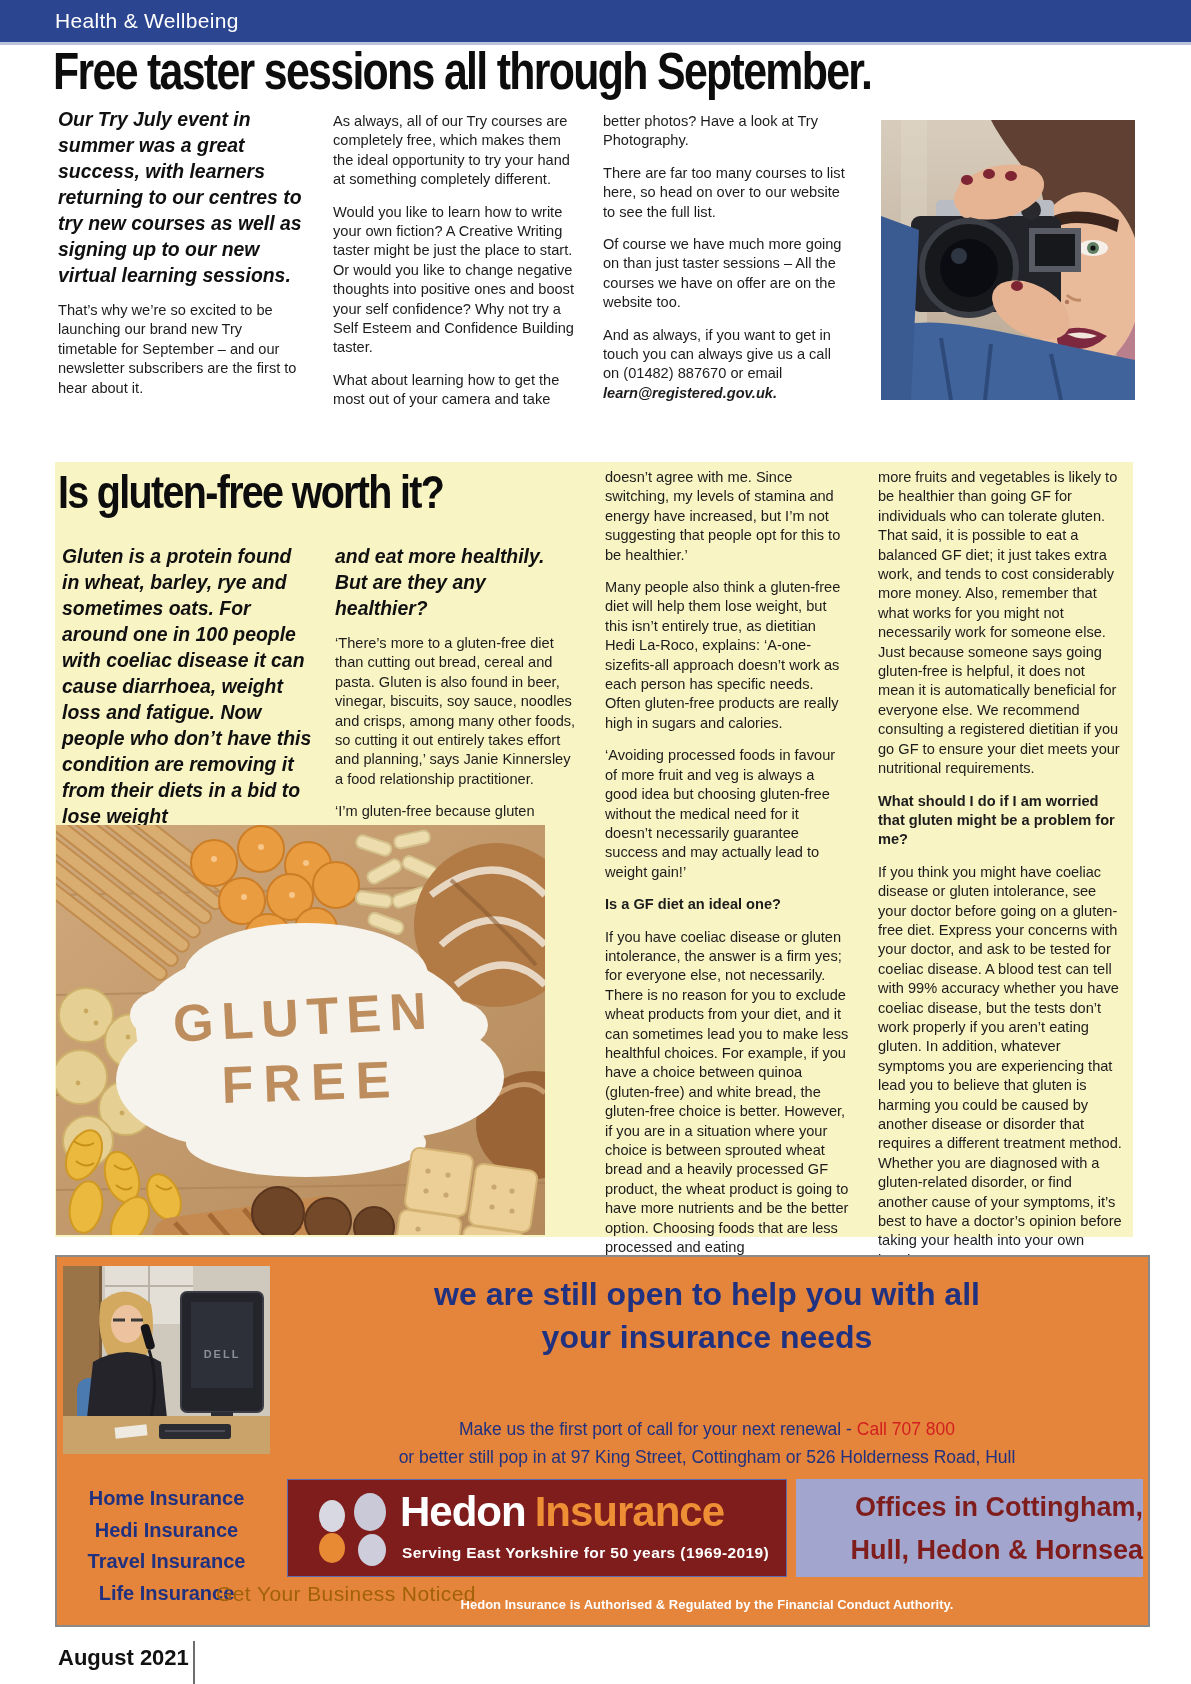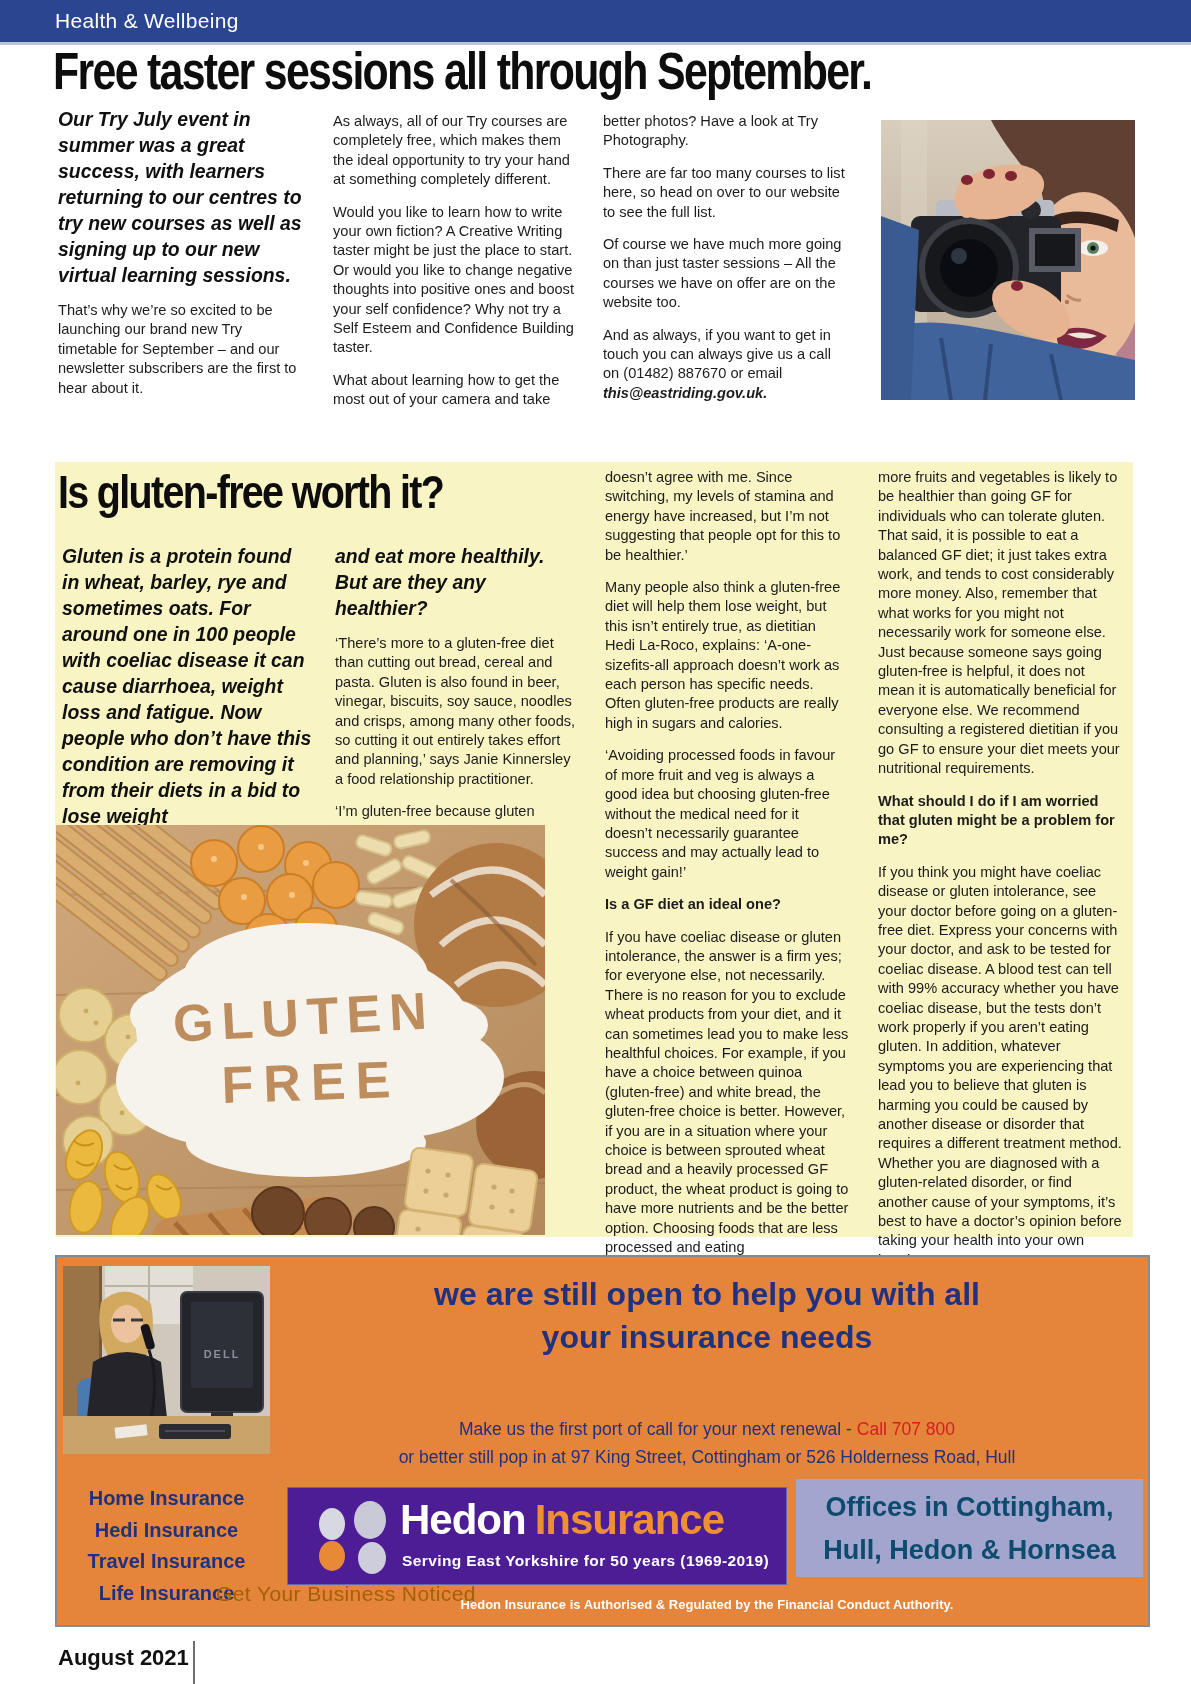--- a/index.html
+++ b/index.html
@@ -31,26 +31,26 @@
   .yellow-block{position:absolute;left:55px;top:462px;width:1078px;height:775px;background:#f9f4c3;}
   
   .photo{position:absolute;overflow:hidden;}
   .photo svg{display:block;}
   
   .ad{position:absolute;left:55px;top:1255px;width:1095px;height:372px;background:#e5843b;border:2px solid #8a8a8a;box-sizing:border-box;}
   .ad-headline{position:absolute;left:215px;top:16px;width:870px;text-align:center;color:#203180;font-weight:bold;font-size:32px;line-height:43px;}
   .ad-renewal{position:absolute;left:215px;top:158px;width:870px;text-align:center;color:#203180;font-weight:normal;font-size:17.5px;line-height:28px;}
   .ad-renewal .phone{color:#d21f1f;}
   .ad-products{position:absolute;left:4px;top:226px;width:211px;text-align:center;color:#203180;font-weight:bold;font-size:20px;line-height:31.5px;}
-  .logo-box{position:absolute;left:230px;top:230px;width:500px;height:98px;background:#4c1d95;border:1px solid #5a6ab5;box-sizing:border-box;}
+  .logo-box{position:absolute;left:230px;top:222px;width:500px;height:98px;background:#7f1d1d;border:1px solid #5a6ab5;box-sizing:border-box;}
   .logo-name{position:absolute;left:112px;top:8px;font-size:42px;font-weight:bold;letter-spacing:-1px;white-space:nowrap;}
   .logo-name .w{color:#ffffff;}
   .logo-name .o{color:#ee8f35;margin-left:9px;}
   .logo-tag{position:absolute;left:114px;top:64px;color:#ffffff;font-weight:bold;font-size:15.5px;letter-spacing:.4px;white-space:nowrap;}
-  .offices-box{position:absolute;left:739px;top:222px;width:347px;height:98px;background:#a2a5ce;text-align:center;color:#0c4a6e;font-weight:bold;font-size:27px;line-height:43px;padding-top:7px;box-sizing:border-box;}
+  .offices-box{position:absolute;left:739px;top:222px;width:347px;height:98px;background:#a2a5ce;text-align:right;color:#7f1d1d;font-weight:bold;font-size:27px;line-height:43px;padding-top:7px;box-sizing:border-box;}
   .ad-disclaimer{position:absolute;left:215px;top:340px;width:870px;text-align:center;color:#ffffff;font-weight:bold;font-size:13px;}
   
   .footer-issue{position:absolute;left:58px;top:1645px;font-size:22px;font-weight:bold;color:#111;}
   .footer-divider{position:absolute;left:193px;top:1641px;width:1.5px;height:43px;background:#6d6d6d;}
   .footer-tagline{position:absolute;left:216px;top:1582px;font-size:21px;color:#a16207;letter-spacing:.4px;}
 </style>
 </head>
 <body>
 
 <div id="page">
@@ -69,21 +69,21 @@
   <div class="col" style="left:333px;top:112px;width:241px;">
     <p>As always, all of our Try courses are completely free, which makes them the ideal opportunity to try your hand at something completely different.</p>
     <p>Would you like to learn how to write your own fiction? A Creative Writing taster might be just the place to start. Or would you like to change negative thoughts into positive ones and boost your self confidence? Why not try a Self Esteem and Confidence Building taster.</p>
     <p>What about learning how to get the most out of your camera and take</p>
   </div>
 
   <div class="col" style="left:603px;top:112px;width:243px;">
     <p>better photos? Have a look at Try Photography.</p>
     <p>There are far too many courses to list here, so head on over to our website to see the full list.</p>
     <p>Of course we have much more going on than just taster sessions – All the courses we have on offer are on the website too.</p>
-    <p><span>And as always, if you want to get in touch you can always give us a call on (01482) 887670 or email </span><em class="bi">this@eastriding.gov.uk.</em></p>
+    <p><span>And as always, if you want to get in touch you can always give us a call on (01482) 887670 or email </span><em class="bi">learn@registered.gov.uk.</em></p>
   </div>
 
   <div class="photo" style="left:881px;top:120px;width:254px;height:280px;">
     <svg width="254" height="280" viewBox="0 0 254 280" xmlns="http://www.w3.org/2000/svg">
       <defs>
         <linearGradient id="camBg" x1="0" y1="0" x2="0" y2="1">
           <stop offset="0" stop-color="#d8cdbd"></stop>
             <stop offset="1" stop-color="#b7a590"></stop>
         </linearGradient>
       </defs>

